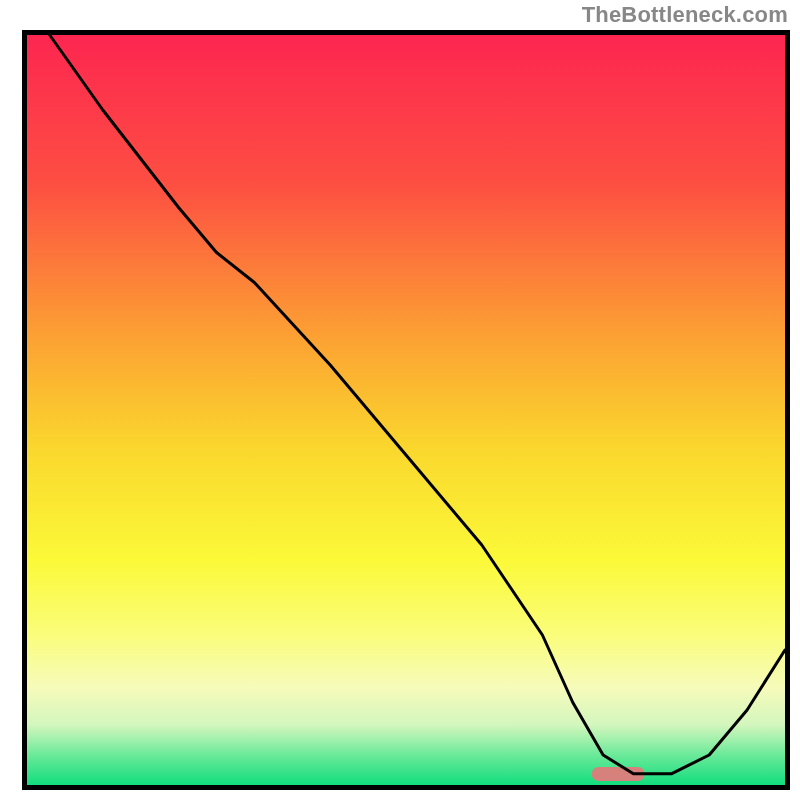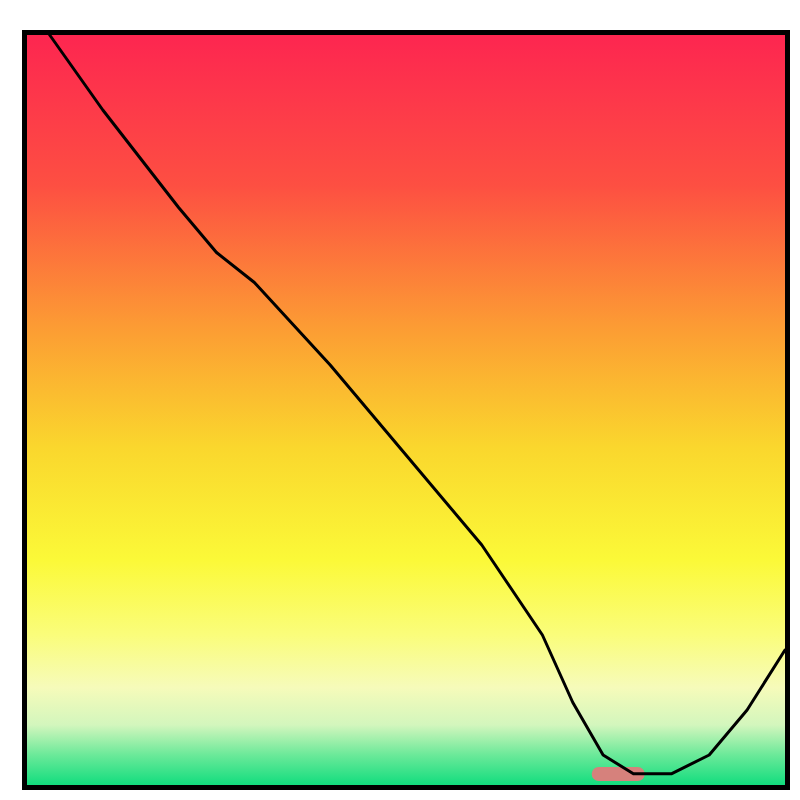--- a/index.html
+++ b/index.html
@@ -29,20 +29,21 @@
   svg {
     position: absolute;
     left: 0;
     top: 0;
   }
 </style>
 </head>
 <body>
 
 <div class="container">
+  <div class="watermark">TheBottleneck.com</div>
   <svg id="chart-svg" width="800" height="800">
       <defs>
         <linearGradient id="bg-grad" x1="0" y1="0" x2="0" y2="1">
           <stop offset="0%" stop-color="#fd2650"></stop>
           <stop offset="20%" stop-color="#fd4f42"></stop>
           <stop offset="40%" stop-color="#fca033"></stop>
           <stop offset="55%" stop-color="#fad72d"></stop>
           <stop offset="70%" stop-color="#fbf938"></stop>
           <stop offset="80%" stop-color="#fafd7b"></stop>
           <stop offset="87%" stop-color="#f6fbba"></stop>

